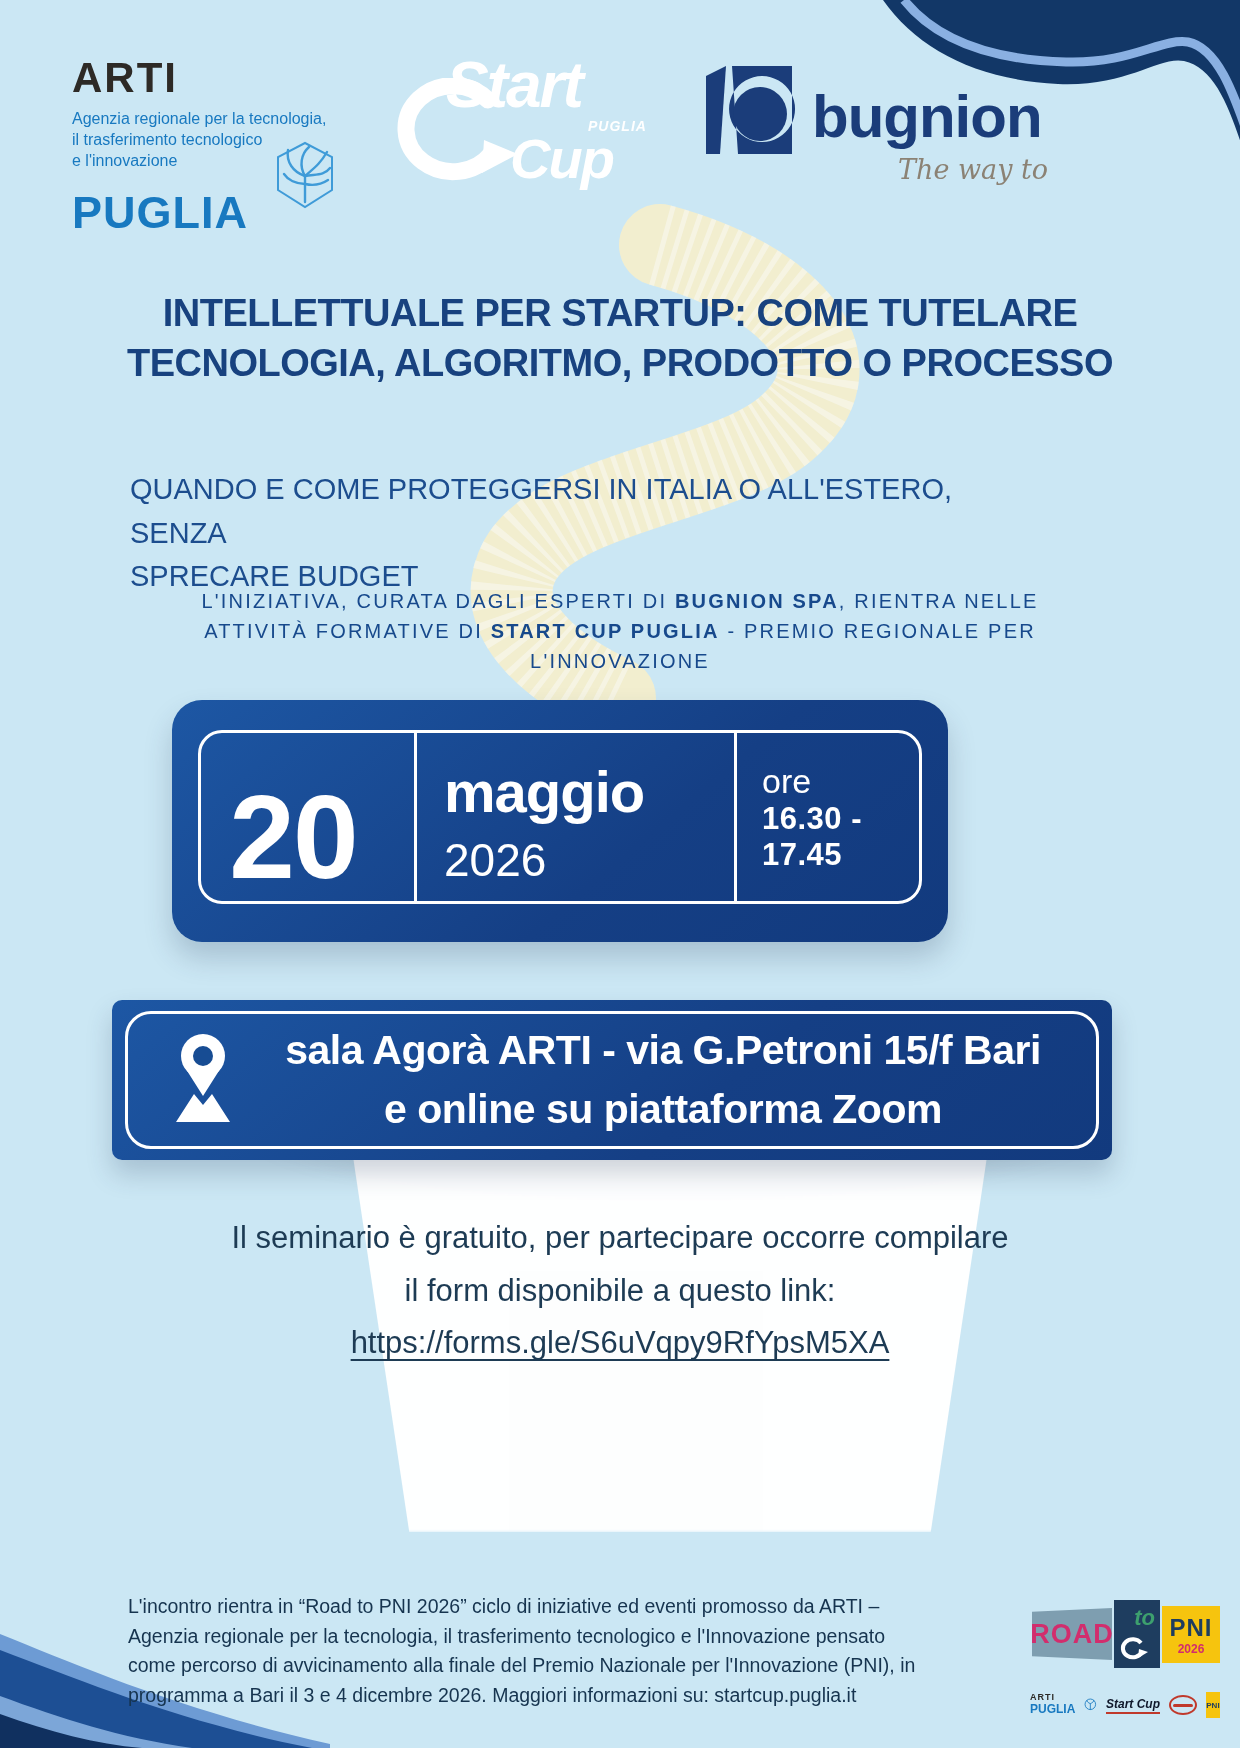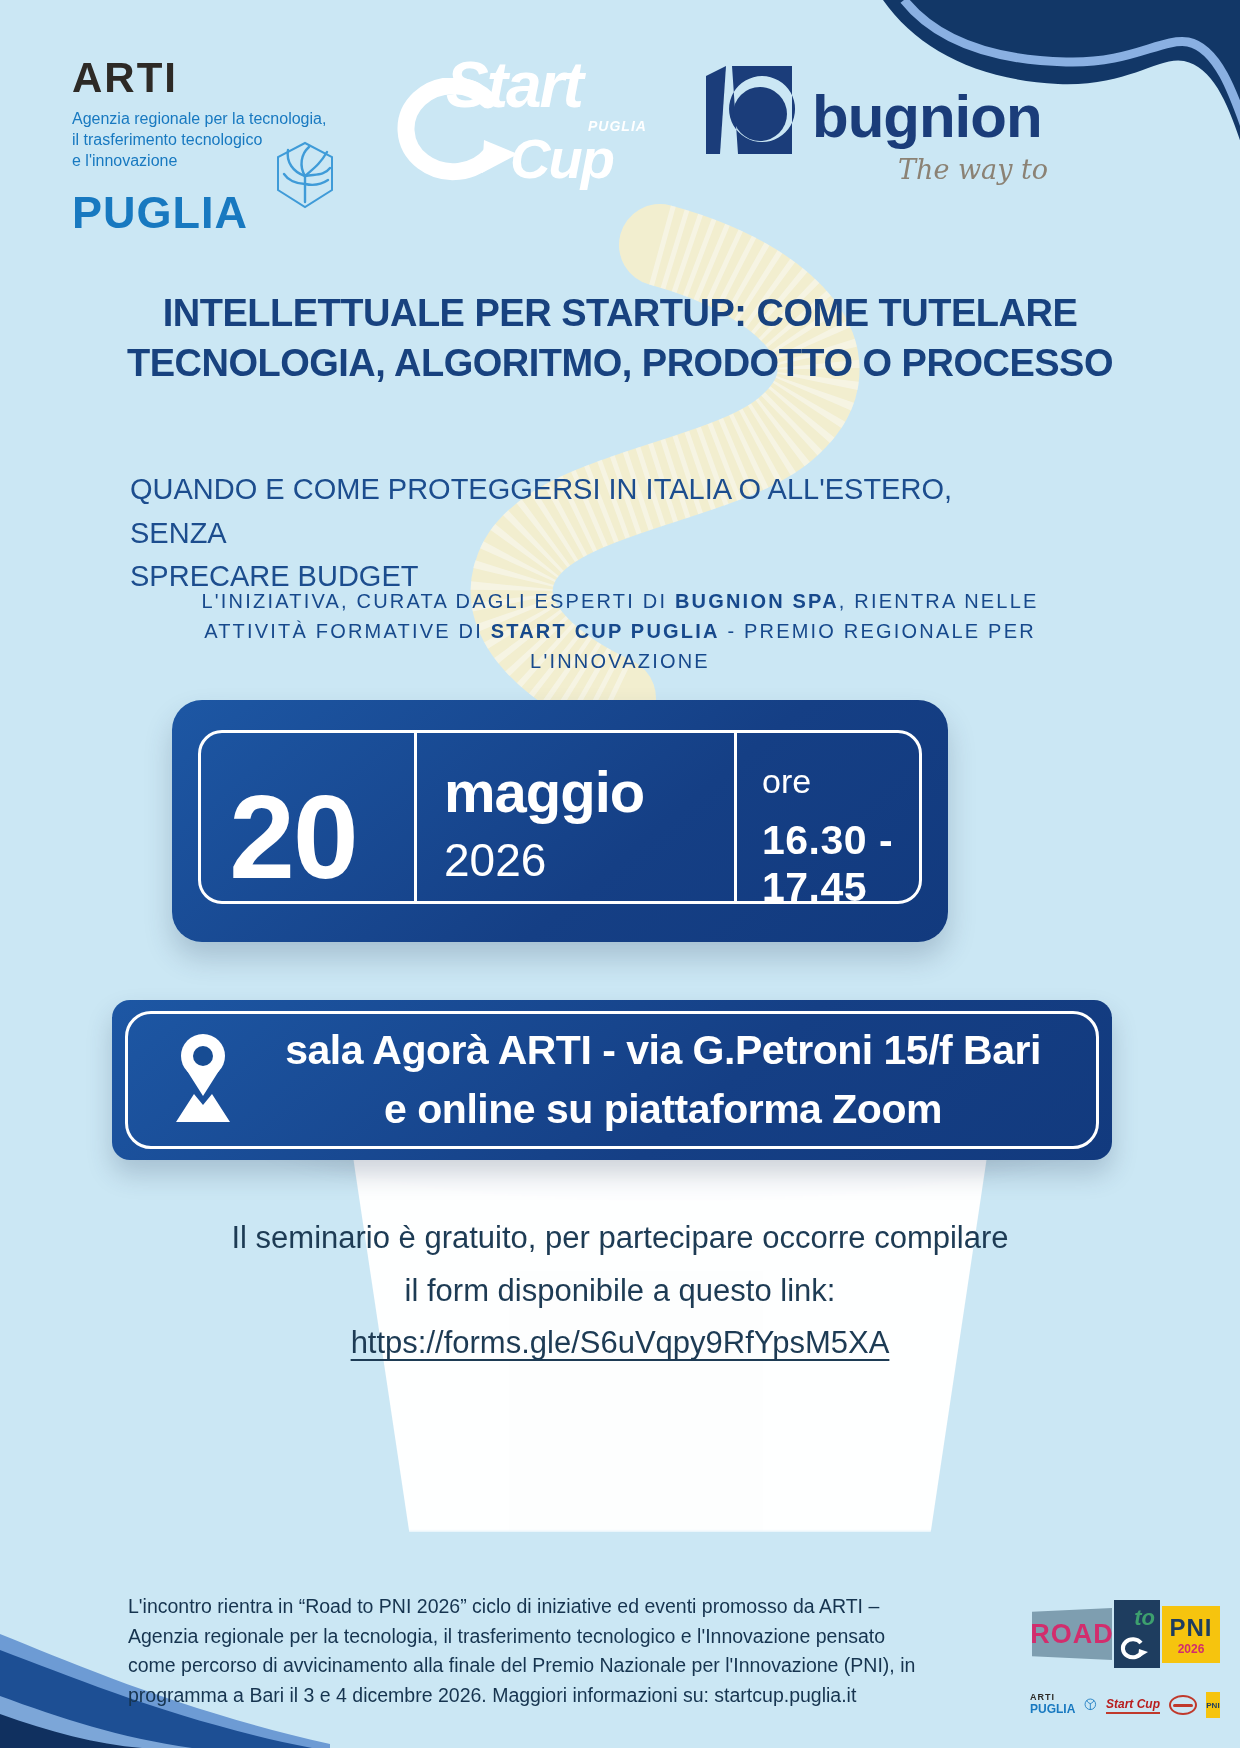--- a/index.html
+++ b/index.html
@@ -53,24 +53,24 @@
       box-shadow:0 16px 28px rgba(40,60,90,.22);}
   .date-inner{left:26px;right:26px;top:30px;bottom:38px;border:3px solid #ffffff;border-radius:24px;}
   .dc-divider{top:30px;bottom:38px;width:3px;background:#ffffff;}
   .dc-day{left:0;top:16px;width:242px;height:100%;display:flex;align-items:center;justify-content:center;
           color:#ffffff;font-size:118px;font-weight:bold;letter-spacing:-2px;}
   .dc-month{left:272px;top:58px;color:#ffffff;}
   .dc-month .m{font-size:58px;font-weight:bold;letter-spacing:-1px;}
   .dc-month .y{font-size:46px;font-weight:400;margin-top:8px;}
   .dc-time{left:590px;top:62px;color:#ffffff;}
   .dc-time .ore{font-size:34px;font-weight:400;}
-  .dc-time .tt{font-size:41px;font-weight:bold;margin-top:16px;letter-spacing:0.5px;}
-
-  
-  .loc-card{left:112px;top:1000px;width:1000px;height:160px;border-radius:18px;
+  .dc-time .tt{font-size:31px;font-weight:bold;letter-spacing:0.5px;}
+
+  
+  .loc-card{left:112px;top:1000px;width:1000px;height:160px;border-radius:10px;
       background:linear-gradient(140deg,#1d57a4 0%,#153f85 60%,#123a7e 100%);
       box-shadow:0 14px 26px rgba(40,60,90,.22);}
   .loc-inner{left:13px;right:13px;top:11px;bottom:11px;border:3px solid #ffffff;border-radius:26px;}
   .loc-pin{left:58px;top:30px;}
   .loc-text{left:150px;right:48px;top:0;height:100%;display:flex;flex-direction:column;
       justify-content:center;gap:12px;text-align:center;color:#ffffff;
       font-weight:bold;font-size:41px;letter-spacing:-0.5px;}
 
   
   .registration{left:0;top:1212px;width:1240px;text-align:center;color:#1d3b54;
@@ -93,21 +93,21 @@
   .pni-box{left:130px;top:6px;width:58px;height:57px;background:#f6c40e;
       display:flex;flex-direction:column;align-items:center;justify-content:center;}
   .pni-label{color:#1e3d5f;font-weight:bold;font-size:24px;letter-spacing:1px;}
   .pni-year{color:#d22d6d;font-weight:bold;font-size:12px;}
 
   .partners{left:1030px;top:1682px;width:190px;height:46px;display:flex;
       align-items:center;gap:9px;}
   .p-arti{display:flex;flex-direction:column;line-height:1.1;}
   .p-arti .a{font-size:9px;font-weight:bold;color:#2d2a26;letter-spacing:1px;}
   .p-arti .p{font-size:12px;font-weight:bold;color:#1879c0;}
-  .p-sc{font-style:italic;font-weight:bold;font-size:12px;color:#b91c1c;white-space:nowrap;
+  .p-sc{font-style:italic;font-weight:bold;font-size:12px;color:#0f172a;white-space:nowrap;
       border-bottom:2px solid #c0392b;padding-bottom:1px;}
   .p-oval{width:34px;height:16px;border:2px solid #c0392b;border-radius:50%;
       display:flex;align-items:center;justify-content:center;}
   .p-oval i{display:block;width:20px;height:3px;background:#c0392b;border-radius:2px;}
   .p-pni{width:20px;height:26px;background:#f6c40e;display:flex;align-items:center;
       justify-content:center;color:#1e3d5f;font-weight:bold;font-size:8px;}
 </style>
 </head>
 <body>
 

